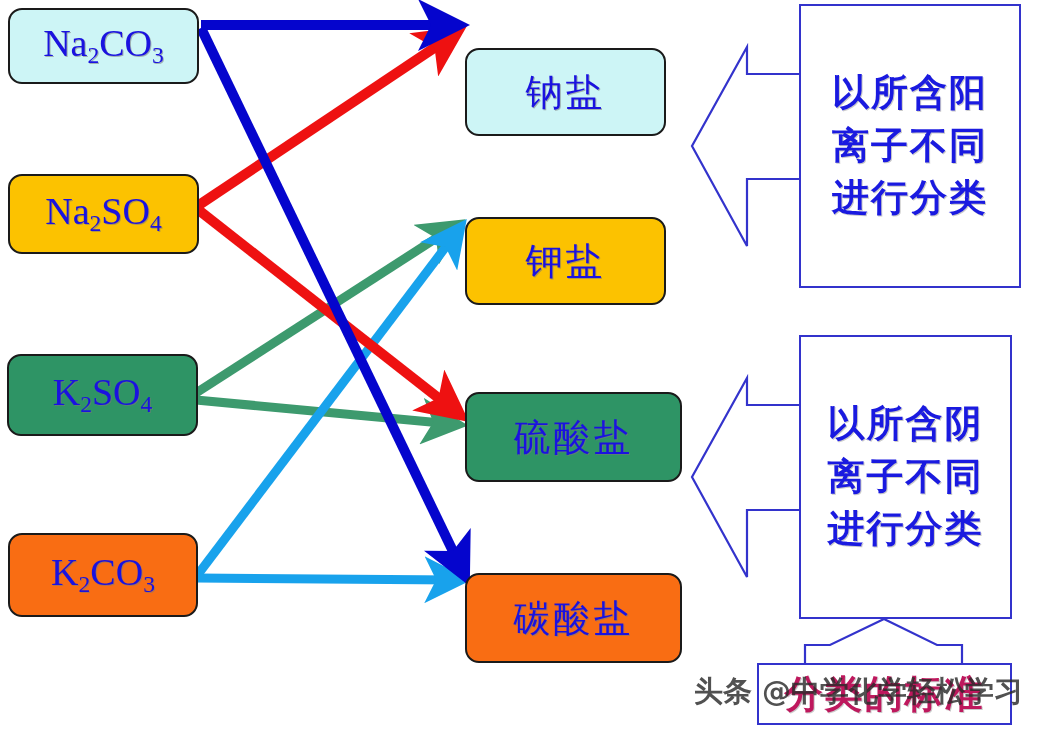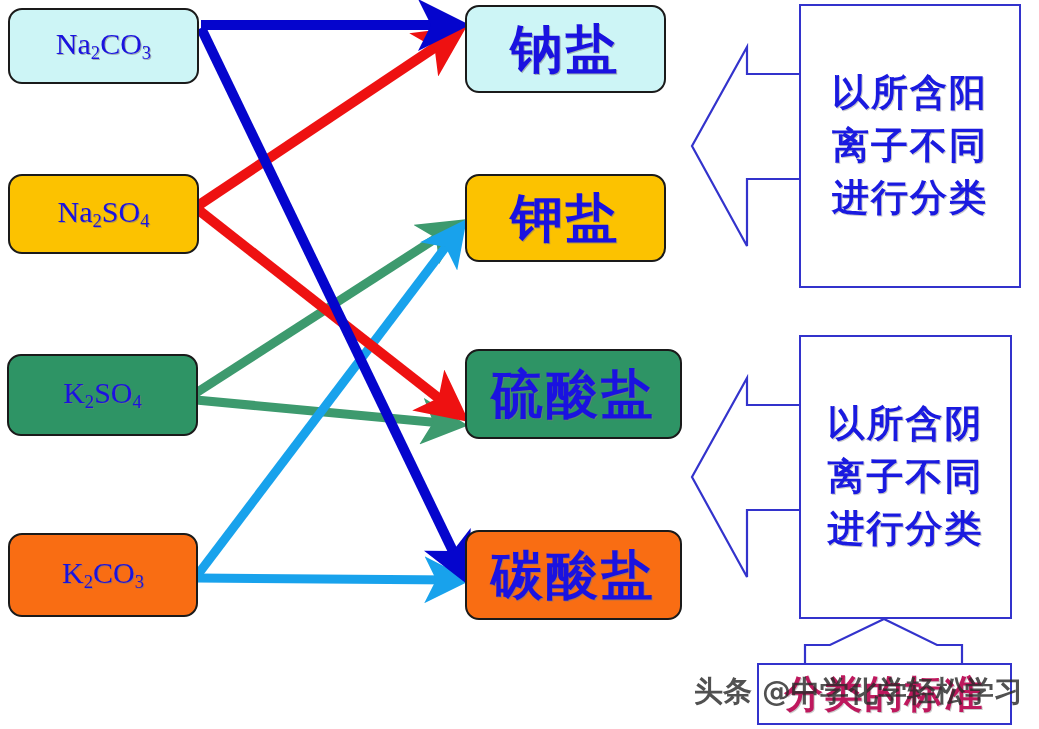--- a/index.html
+++ b/index.html
@@ -35,31 +35,32 @@
     display: flex;
     align-items: center;
     justify-content: center;
     color: #1a12e0;
     text-shadow: 1px 1px 0 rgba(120,120,120,0.55);
     white-space: nowrap;
     line-height: 1;
   }
   .node.formula {
     font-family: "Liberation Serif", "DejaVu Serif", serif;
-    font-size: 30px;
+    font-size: 38px;
   }
   .node.formula sub {
     font-size: 0.62em;
     vertical-align: -0.28em;
   }
   .node.cn {
     font-family: "DejaVu Sans", "Liberation Sans", sans-serif;
-    font-size: 52px;
-    font-weight: 700;
+    font-size: 37px;
+    font-weight: 400;
     letter-spacing: 3px;
+    margin-top: 43px;
   }
   .callout {
     position: absolute;
     box-sizing: border-box;
     border: 2px solid #3333cc;
     background: transparent;
     display: flex;
     flex-direction: column;
     align-items: center;
     justify-content: center;

